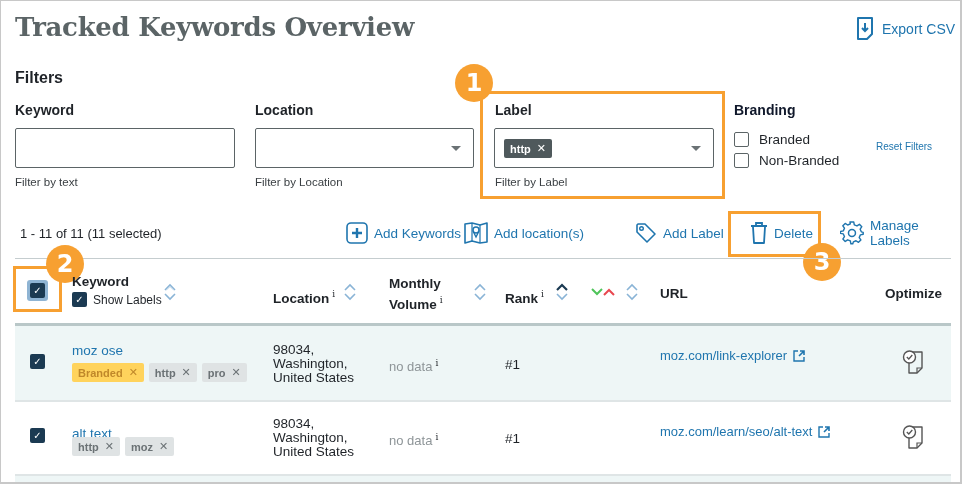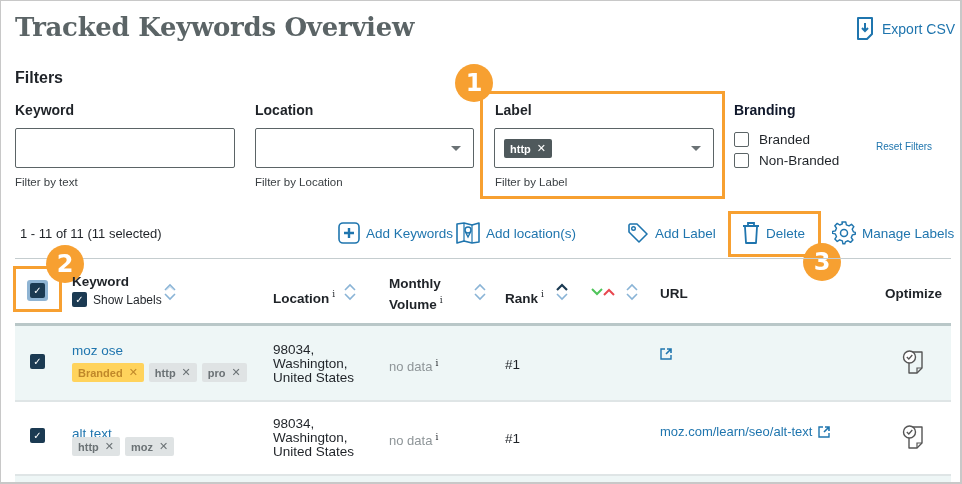--- a/index.html
+++ b/index.html
@@ -20,21 +20,21 @@
 
   .highlight { position: absolute; border: 3px solid #f7a031; }
   .badge { position: absolute; width: 38px; height: 38px; border-radius: 50%; background: #f7a031; color: #fff; font-weight: bold; font-size: 24px; display: flex; align-items: center; justify-content: center; font-family: "DejaVu Sans", sans-serif; }
 
   .branding-title { position: absolute; left: 734px; top: 102px; font-weight: bold; font-size: 14px; color: #0f172a; }
   .cb-row { position: absolute; left: 734px; display: flex; align-items: center; gap: 10px; font-size: 13.5px; color: #1f2328; }
   .cb-empty { width: 15px; height: 15px; border: 1px solid #5b6466; border-radius: 2px; background: #fff; }
   .reset { position: absolute; left: 876px; top: 141px; color: #1f75ae; font-size: 10px; cursor: pointer; }
 
   .count { position: absolute; left: 20px; top: 226px; font-size: 13px; color: #1f2328; }
-  .action { position: absolute; top: 220px; display: flex; align-items: center; gap: 6px; color: #1f75ae; font-size: 13.5px; cursor: pointer; height: 26px; }
+  .action { position: absolute; top: 220px; display: flex; align-items: center; gap: 6px; color: #1f75ae; font-size: 13.5px; cursor: pointer; height: 26px; margin-left: 8px; }
 
   .hr { position: absolute; left: 15px; width: 936px; background: #c5cdcf; }
 
   .th { position: absolute; font-weight: bold; font-size: 13.5px; color: #1f2328; line-height: 17px; }
   .sup { font-size: 9px; font-weight: normal; vertical-align: super; margin-left: 3px; font-family: "DejaVu Serif", serif; }
   .sort { position: absolute; }
 
   .cb-checked { width: 15px; height: 15px; background: #1b3a52; border-radius: 2px; display: flex; align-items: center; justify-content: center; color: #fff; font-size: 10px; font-weight: bold; }
 
   .row { position: absolute; left: 15px; width: 936px; }
@@ -221,20 +221,21 @@
 <div class="loc" style="left:273px;top:343px">
   <div>98034,</div>
   <div>Washington,</div>
   <div>United States</div>
 </div>
 <div class="nodata" style="left:389px;top:358px">
   <span>no data</span><span class="sup" style="color:#1f2328">i</span>
 </div>
 <div class="rank" style="left:505px;top:357px">#1</div>
 <div class="url" style="left:660px;top:348px">
+  <span>moz.com/link-explorer</span>
   <svg width="12" height="12" viewBox="0 0 12 12">
     <path d="M5 1 H1 V11 H11 V7" fill="none" stroke="#1f75ae" stroke-width="1.4"></path>
     <path d="M6 6 L11 1 M7 1 H11 V5" fill="none" stroke="#1f75ae" stroke-width="1.6"></path>
   </svg>
 </div>
 <svg style="position:absolute;left:902px;top:349px" width="22" height="26" viewBox="0 0 22 26">
   <path d="M10 3 H20 V19 L15 24 H7 V12" fill="none" stroke="#555" stroke-width="1.4" stroke-linejoin="round"></path>
   <path d="M15 24 V19 H20" fill="none" stroke="#555" stroke-width="1.2"></path>
   <circle cx="7.5" cy="8" r="6" fill="#fff" stroke="#555" stroke-width="1.4"></circle>
   <path d="M4.8 8 L6.8 10 L10.3 6" fill="none" stroke="#555" stroke-width="1.3"></path>

